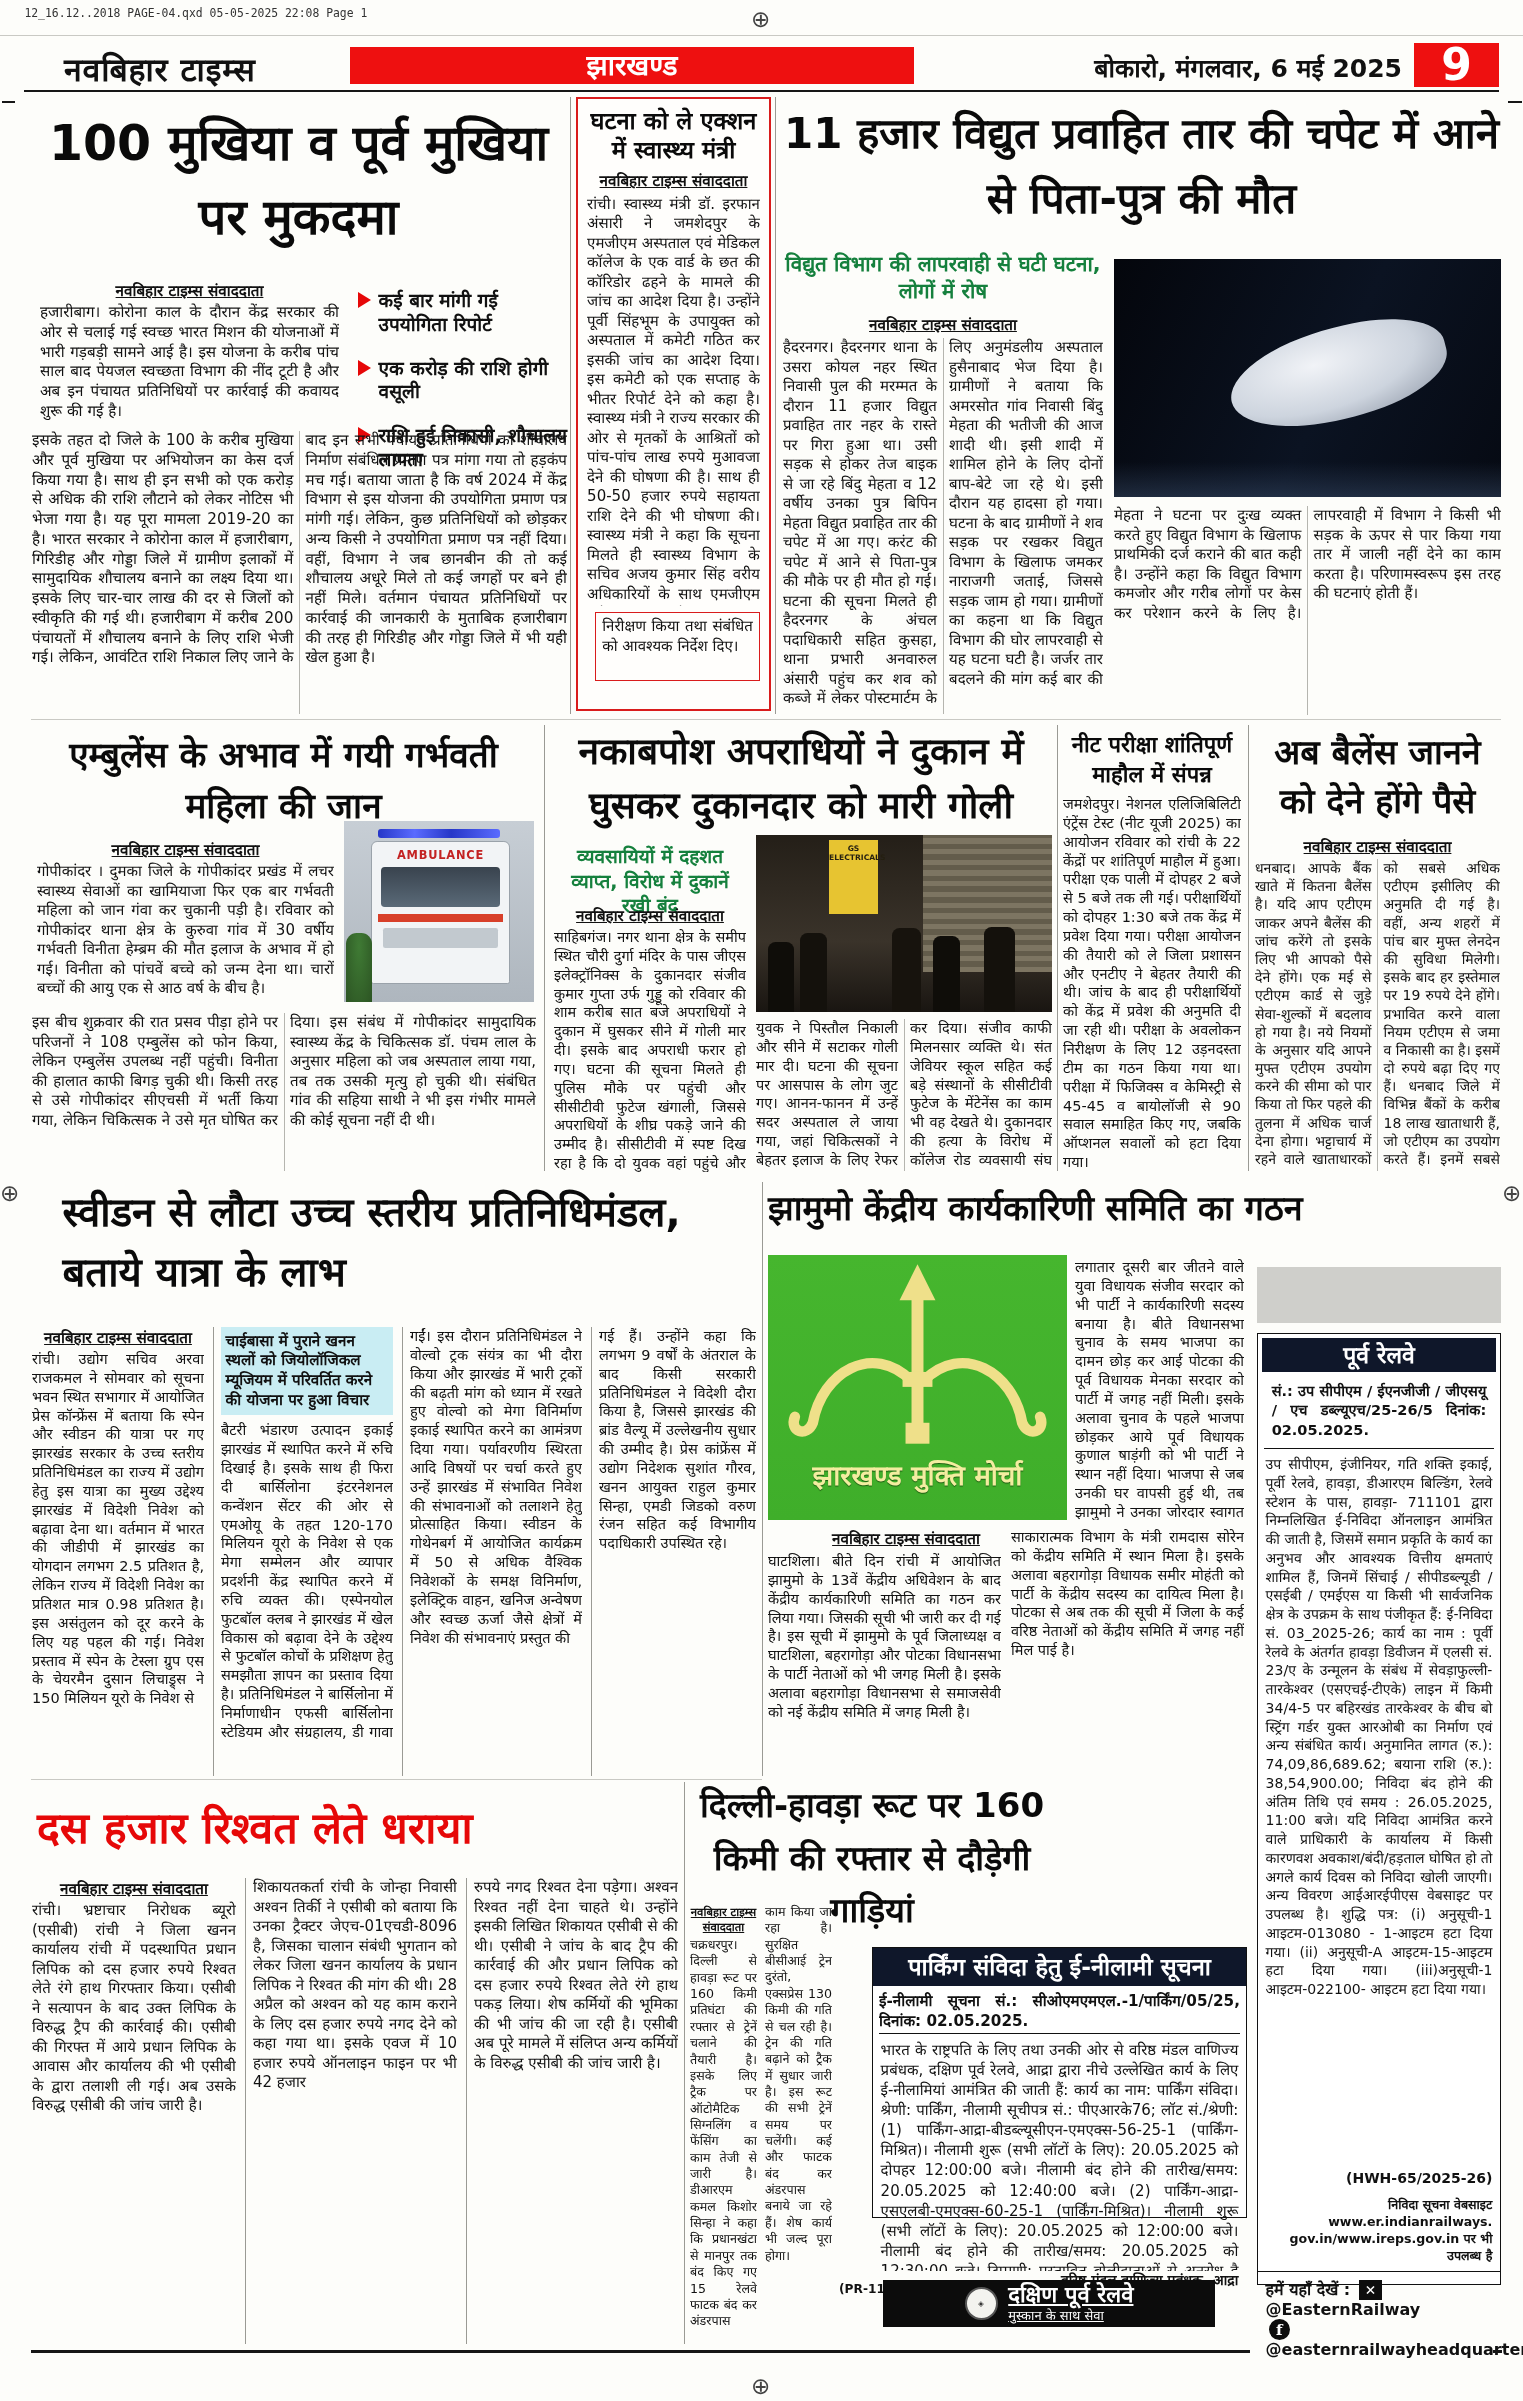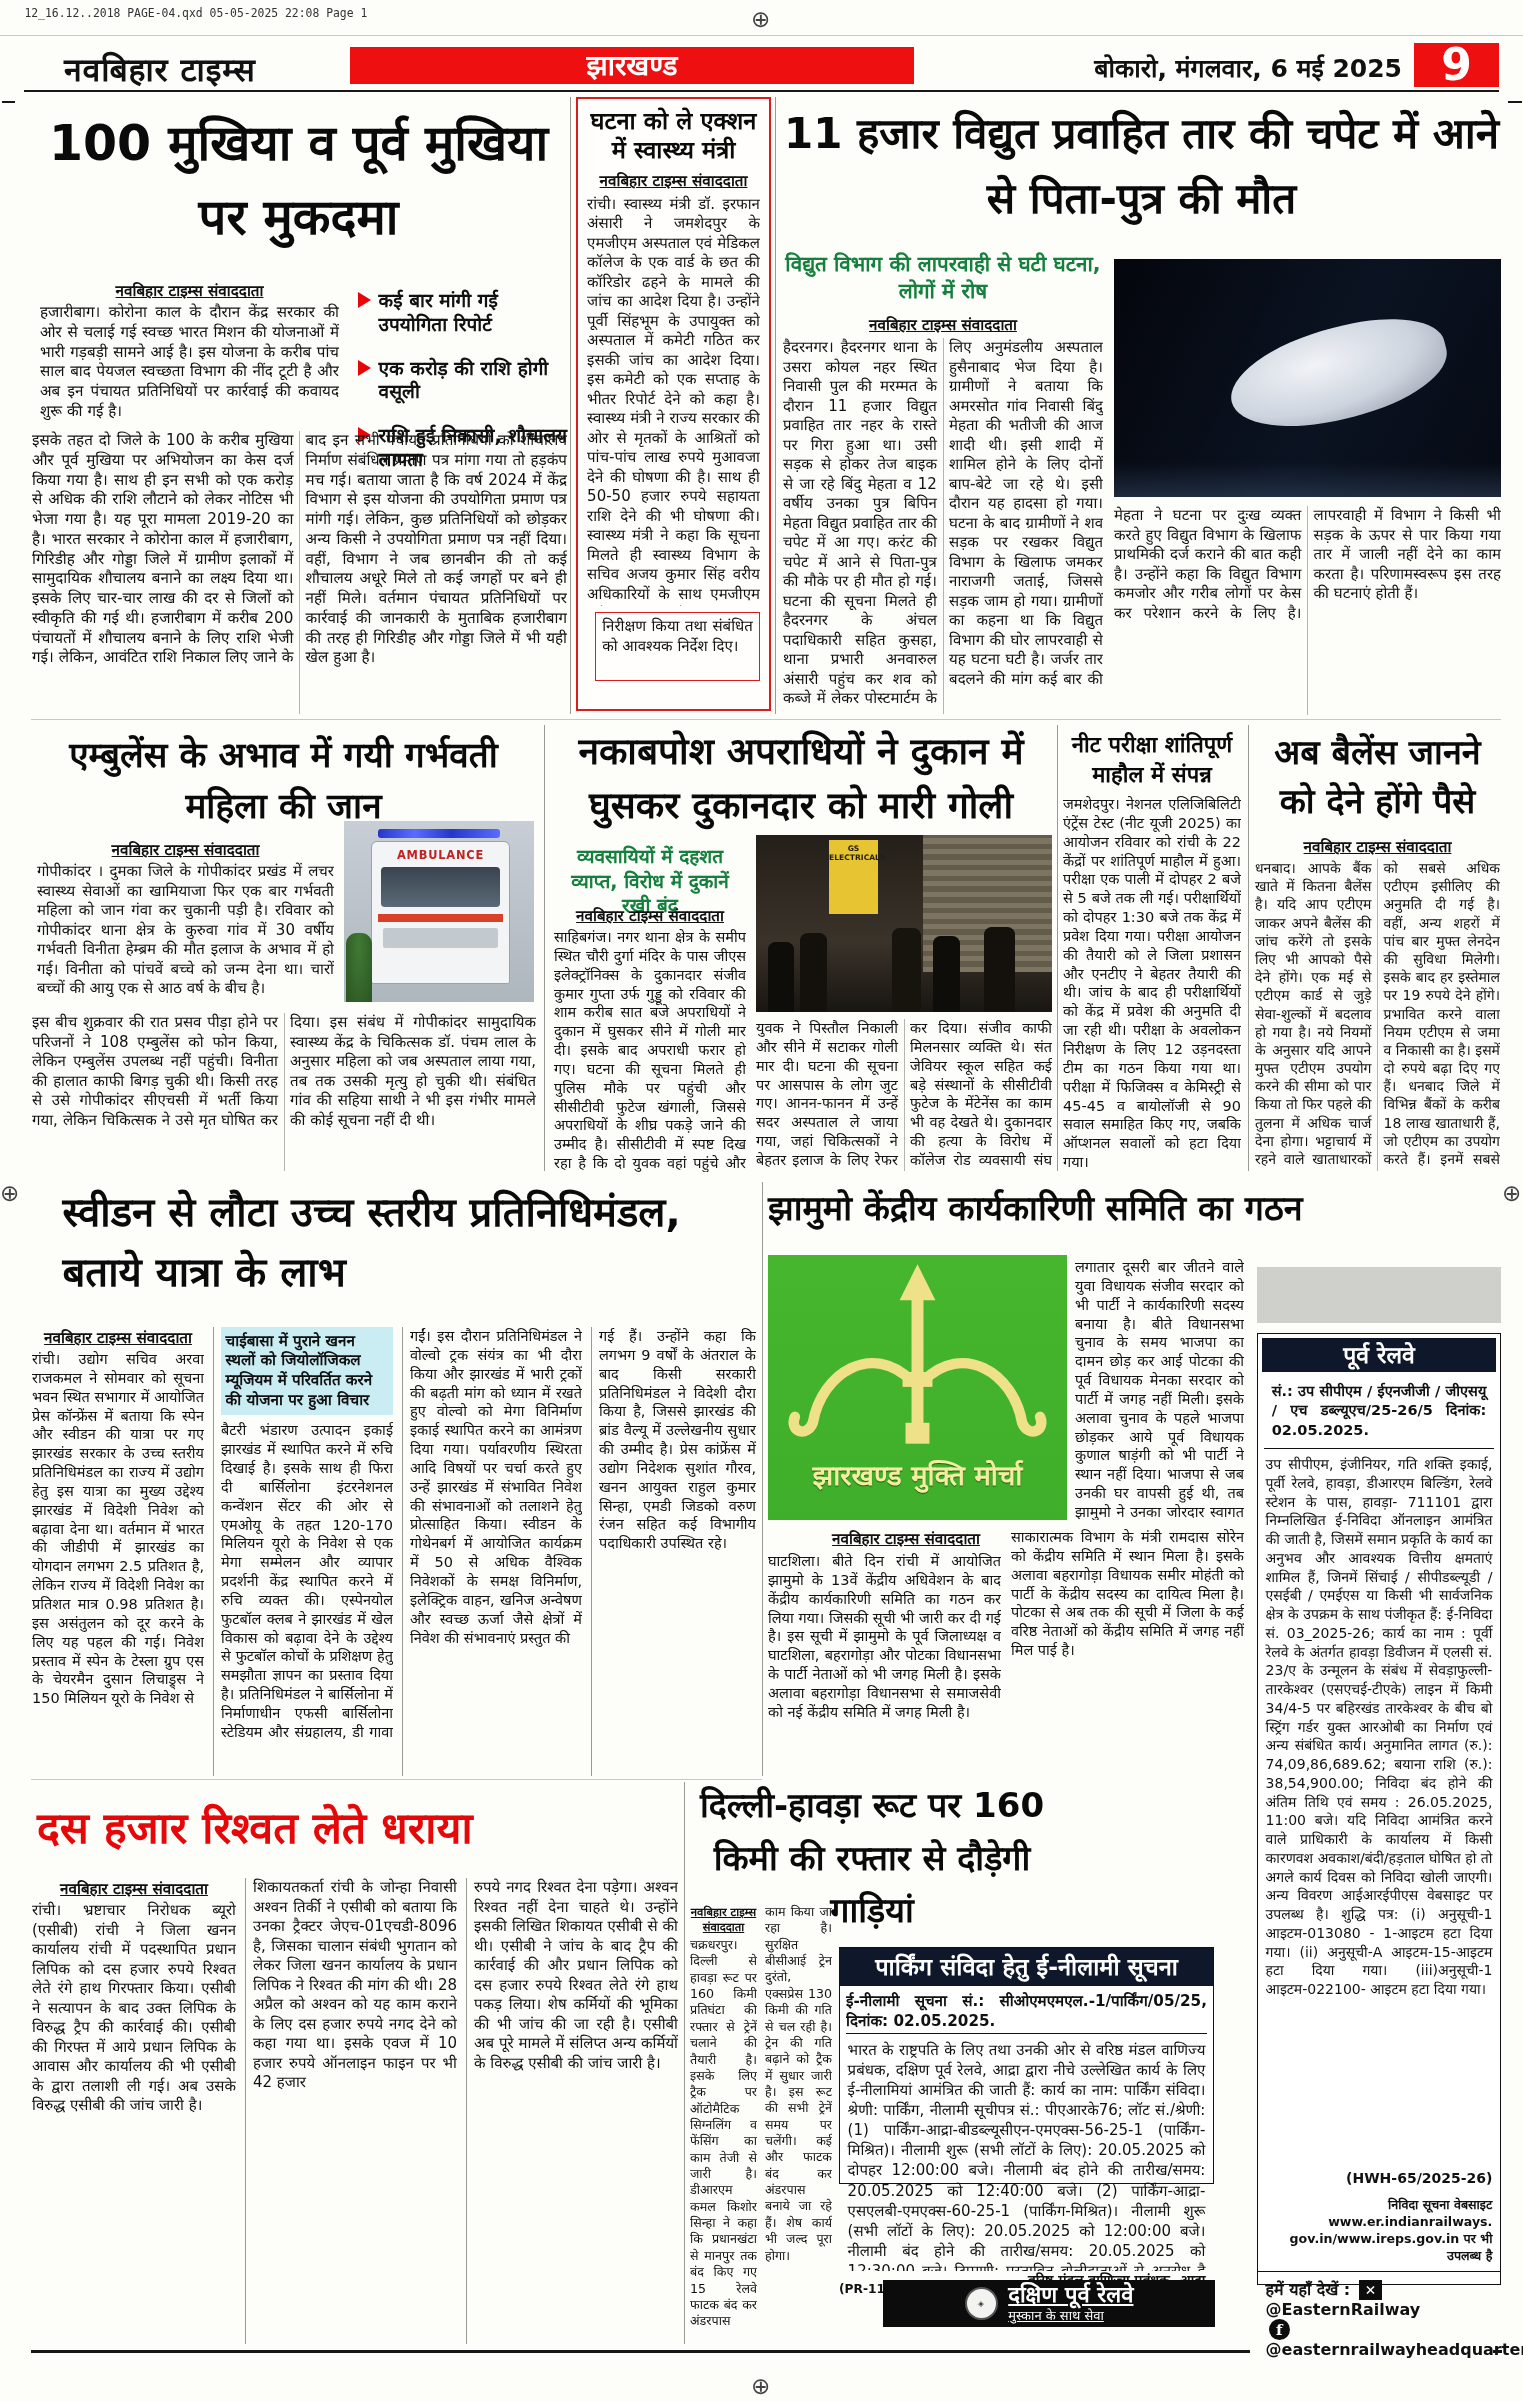--- a/index.html
+++ b/index.html
@@ -226,21 +226,21 @@
 
   <div class="vline abs" style="left:684px;top:1782px;height:562px;"></div>
 
   <div class="abs headline" style="left:690px;top:1779px;width:364px;font-size:34px;line-height:1.55;">दिल्ली-हावड़ा रूट पर 160 किमी की रफ्तार से दौड़ेगी गाड़ियां</div>
   <div class="abs" style="left:690px;top:1904px;width:67px;">
     <div class="byline" style="font-size:11.4px;">नवबिहार टाइम्स संवाददाता</div>
     <div class="body-text" style="height:388px;font-size:12.6px;margin-top:3px;">चक्रधरपुर।  दिल्ली से हावड़ा रूट पर 160 किमी प्रतिघंटा की रफ्तार से ट्रेनें चलाने की तैयारी है। इसके लिए ट्रैक पर ऑटोमैटिक सिग्नलिंग व फेंसिंग का काम तेजी से जारी है। डीआरएम कमल किशोर सिन्हा ने कहा कि प्रधानखंटा से मानपुर तक बंद किए गए 15 रेलवे फाटक बंद कर अंडरपास बनाया गया है। 10 अन्य रेल फाटकों पर काम जारी है।</div>
   </div>
   <div class="abs body-text" style="left:765px;top:1904px;width:67px;height:427px;font-size:12.6px;">काम किया जा रहा है। सुरक्षित बीसीआई ट्रेन दुरंतो, एक्सप्रेस 130 किमी की गति से चल रही है। ट्रेन की गति बढ़ाने को ट्रैक में सुधार जारी है। इस रूट की सभी ट्रेनें समय पर चलेंगी। कई और फाटक बंद कर अंडरपास बनाये जा रहे हैं। शेष कार्य भी जल्द पूरा होगा।</div>
 
-  <div class="abs notice-box" style="left:839px;top:1947px;width:375px;height:237px;box-sizing:border-box;">
+  <div class="abs notice-box" style="left:872px;top:1947px;width:375px;height:271px;box-sizing:border-box;">
     <div class="notice-header" style="height:38px;font-size:23.6px;line-height:38px;">पार्किंग संविदा हेतु ई-नीलामी सूचना</div>
     <div class="notice-body bold" style="border-bottom:1.5px solid #111;margin:0 6.1px;padding:4.6px 0 1.5px;font-size:15.2px;">ई-नीलामी सूचना सं.: सीओएमएमएल.-1/पार्किंग/05/25,  दिनांक: 02.05.2025.</div>
     <div class="notice-body" style="height:225px;font-size:15px;">भारत के राष्ट्रपति के लिए तथा उनकी ओर से वरिष्ठ मंडल वाणिज्य प्रबंधक, दक्षिण पूर्व रेलवे, आद्रा द्वारा नीचे उल्लेखित कार्य के लिए ई-नीलामियां आमंत्रित की जाती हैं: कार्य का नाम: पार्किंग संविदा। श्रेणी: पार्किंग, नीलामी सूचीपत्र सं.: पीएआरके76; लॉट सं./श्रेणी: (1) पार्किंग-आद्रा-बीडब्ल्यूसीएन-एमएक्स-56-25-1 (पार्किंग-मिश्रित)। नीलामी शुरू (सभी लॉटों के लिए): 20.05.2025 को दोपहर 12:00:00 बजे। नीलामी बंद होने की तारीख/समय: 20.05.2025 को 12:40:00 बजे। (2) पार्किंग-आद्रा-एसएलबी-एमएक्स-60-25-1 (पार्किंग-मिश्रित)। नीलामी शुरू (सभी लॉटों के लिए): 20.05.2025 को 12:00:00 बजे। नीलामी बंद होने की तारीख/समय: 20.05.2025 को 12:30:00 बजे। टिप्पणी: प्रस्तावित बोलीदाताओं से अनुरोध है कि वे आईआरईपीएस वेबसाइट (www.ireps.gov.in) पर ई-नीलामी पद्धति की जानकारी हेतु कृपया अधोहस्ताक्षरी के कार्यालय से सम्पर्क करें।</div>
     <div class="notice-body bold" style="text-align:right;padding-top:0;">वरिष्ठ मंडल वाणिज्य प्रबंधक, आद्रा</div>
   </div>
   <div class="abs" style="left:839px;top:2282px;font-size:12.2px;font-weight:bold;">(PR-116)</div>
   <div class="abs se-bar" style="left:883px;top:2280px;width:332px;height:47px;">
     <span class="se-logo">◈</span>
     <span style="text-align:left;text-decoration:underline;">
       <div style="font-size:22px;font-weight:bold;line-height:1.05;">दक्षिण पूर्व रेलवे</div>

